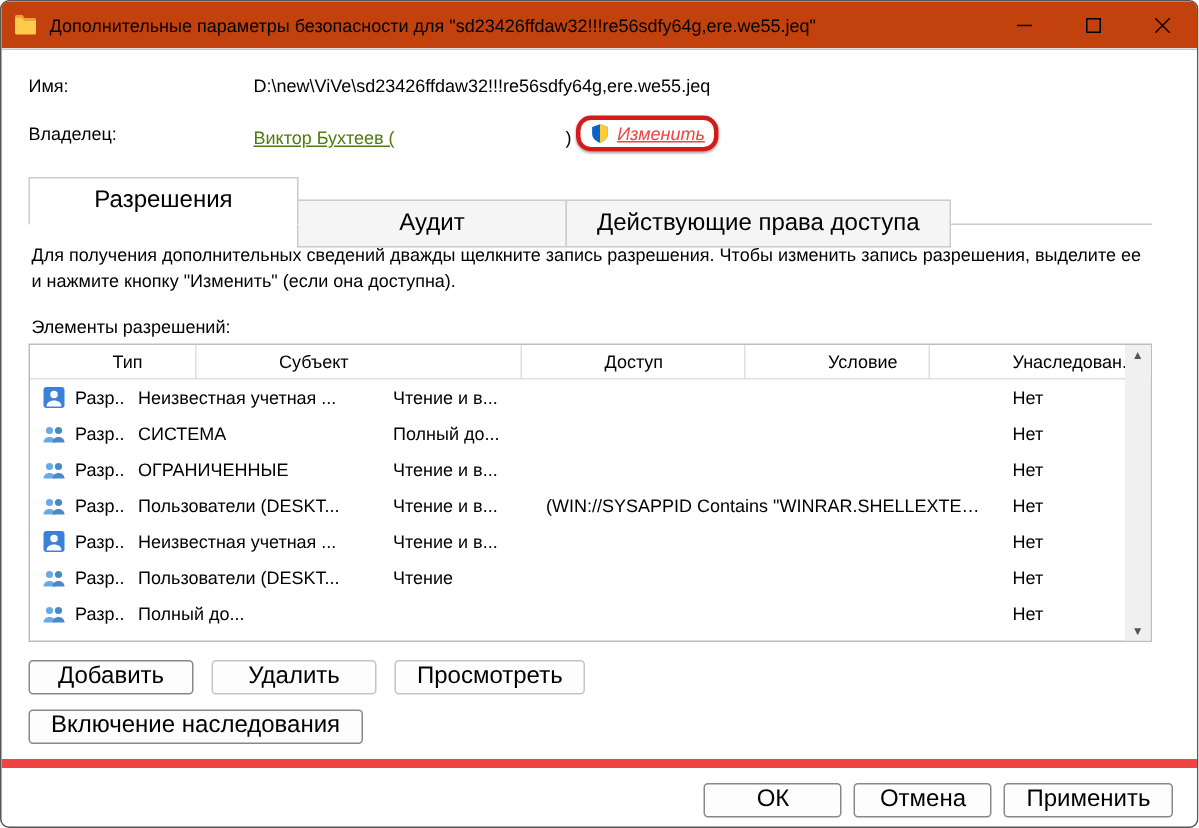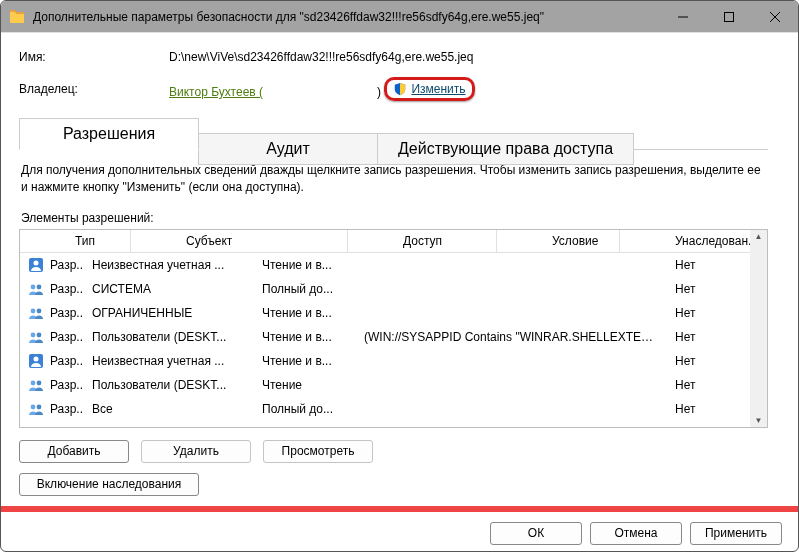--- a/index.html
+++ b/index.html
@@ -1,30 +1,30 @@
 <!DOCTYPE html>
 <html><head>
 <meta charset="utf-8">
 <style>
 * { box-sizing: border-box; margin: 0; padding: 0; font-family: "Segoe UI", Tahoma, sans-serif; font-size: 12px; }
 body { background: #fff; width: 799px; height: 552px; overflow: hidden; }
 .window { width: 799px; height: 552px; border: 1px solid #555; background: #fff; display: flex; flex-direction: column; border-radius: 6px; overflow: hidden; }
-.titlebar { height: 32px; background: #a3a3a3; display: flex; align-items: center; border-bottom: 1px solid #e0e0e0; }
+.titlebar { height: 32px; background: #c2410c; display: flex; align-items: center; border-bottom: 1px solid #e0e0e0; }
 .titlebar-icon { width: 16px; height: 16px; margin: 0 8px; }
 .titlebar-text { flex: 1; font-size: 12px; color: #000; white-space: nowrap; overflow: hidden; }
 .win-controls { display: flex; height: 100%; }
 .win-btn { width: 46px; height: 32px; display: flex; align-items: center; justify-content: center; color: #000; }
 .win-btn svg { width: 10px; height: 10px; }
 .content { padding: 14px 30px 10px 18px; flex: 1; display: flex; flex-direction: column; }
 .field-row { display: flex; align-items: center; margin-bottom: 10px; min-height: 20px; }
 .field-label { width: 150px; color: #000; }
 .field-value { flex: 1; color: #000; }
 .owner-name { color: #4d7c0f; text-decoration: underline; }
 .owner-detail { color: #777; margin-left: 4px; }
-.change-link { color: #0c4a6e; text-decoration: underline; display: inline-flex; align-items: center; gap: 4px; margin-left: 10px; }
+.change-link { color: #ef4444; text-decoration: underline; display: inline-flex; align-items: center; gap: 4px; margin-left: 10px; font-style: italic; }
 .highlight-ring { border: 3px solid #d51a1a; border-radius: 10px; padding: 2px 6px; display: inline-flex; align-items: center; gap: 4px; box-shadow: 0 1px 2px rgba(0,0,0,.4);}
 .shield { width: 14px; height: 14px; }
 .tabs { display: flex; border-bottom: 1px solid #ccc; margin-top: 6px; }
 .tab { padding: 6px 20px; border: 1px solid #ccc; border-bottom: none; background: #fff; position: relative; margin-right: -1px; font-size: 16px; }
 .tab.inactive { background: #f5f5f5; border-bottom: 1px solid #ccc; top: 16px; }
 .tab.active { border-bottom: 1px solid #fff; top: 1px; z-index: 1; }
 .tabs .tab { flex: 0 0 auto; min-width: 180px; text-align: center;}
 .hint { margin: 12px 2px 8px 2px; line-height: 1.45; }
 .list-label { margin: 6px 2px 4px 2px; }
 .perm-table { border: 1px solid #bdbdbd; width: 100%; }
@@ -36,21 +36,21 @@
 .c-access { width: 102px; }
 .c-cond { flex: 1; }
 .c-inh { width: 100px; }
 .tbody { max-height: 174px; overflow: hidden; }
 .tr { display: flex; padding: 2px 0; align-items: center; }
 .td { padding: 2px 8px; white-space: nowrap; overflow: hidden; text-overflow: ellipsis; }
 .td.c-type { display: flex; align-items: center; gap: 6px; }
 .row-icon { width: 16px; height: 16px; flex-shrink: 0; }
 .btn-row { display: flex; gap: 12px; margin-top: 12px; }
 .btn-row2 { display: flex; gap: 12px; margin-top: 10px; }
-.btn { min-width: 110px; height: 23px; border: 1px solid #888; background: #fdfdfd; border-radius: 3px; padding: 0 14px; font-size: 12px; cursor: default; }
+.btn { min-width: 110px; height: 23px; border: 1px solid #888; background: #fdfdfd; border-radius: 3px; padding: 0 14px; font-size: 16px; cursor: default; }
 .btn.disabled { color: #000000; border-color: #c4c4c4; }
 .btn.inh { min-width: 180px; }
 .footer { display: flex; justify-content: flex-end; gap: 8px; padding: 10px 16px; border-top: 6px solid #ef4444; margin-top: auto; }
 .footer .btn { min-width: 92px; }
 .vscroll { position: absolute; right: 1px; top: 1px; bottom: 1px; width: 17px; background: #f0f0f0; display: flex; flex-direction: column; justify-content: space-between; align-items: center; padding: 2px 0;}
 .arrow { font-size: 8px; color: #555; }
 .table-wrap { position: relative; }
 </style>
 </head>
 <body>
@@ -216,21 +216,20 @@
             <div class="tr">
               <div class="td c-type">
                 <span class="row-icon"><svg viewBox="0 0 16 16">
                     <circle cx="5" cy="6" r="2.4" fill="#6aa9e8"></circle>
                     <circle cx="11" cy="6" r="2.4" fill="#4a89c8"></circle>
                     <path fill="#6aa9e8" d="M1 14c0-2.2 1.8-3.6 4-3.6s4 1.4 4 3.6z"></path>
                     <path fill="#4a89c8" d="M7 14c0-2.2 1.8-3.6 4-3.6s4 1.4 4 3.6z"></path>
                   </svg></span>
                 <span>Разр...</span>
               </div>
-              <div class="td c-subj">Все</div>
               <div class="td c-access">Полный до...</div>
               <div class="td c-cond"></div>
               <div class="td c-inh">Нет</div>
             </div>
             <div class="tr">
               <div class="td c-type">
                 <span class="row-icon"><svg viewBox="0 0 16 16">
                     <circle cx="5" cy="6" r="2.4" fill="#6aa9e8"></circle>
                     <circle cx="11" cy="6" r="2.4" fill="#4a89c8"></circle>
                     <path fill="#6aa9e8" d="M1 14c0-2.2 1.8-3.6 4-3.6s4 1.4 4 3.6z"></path>

